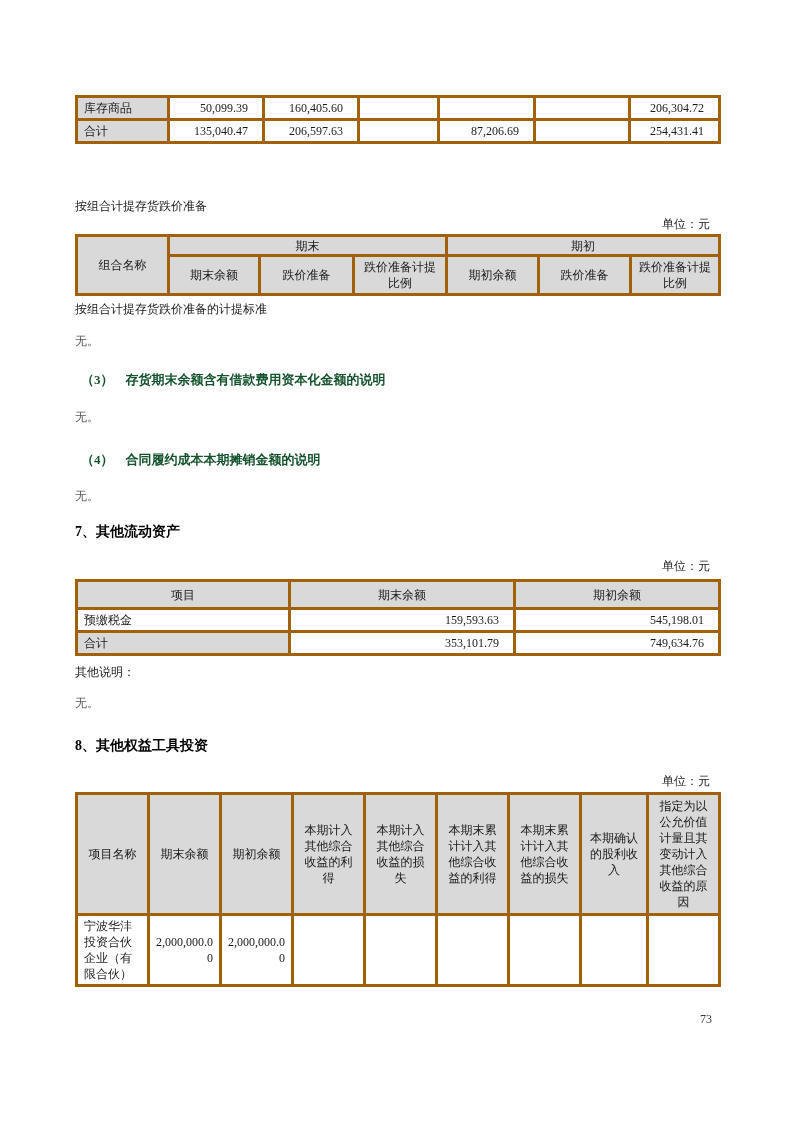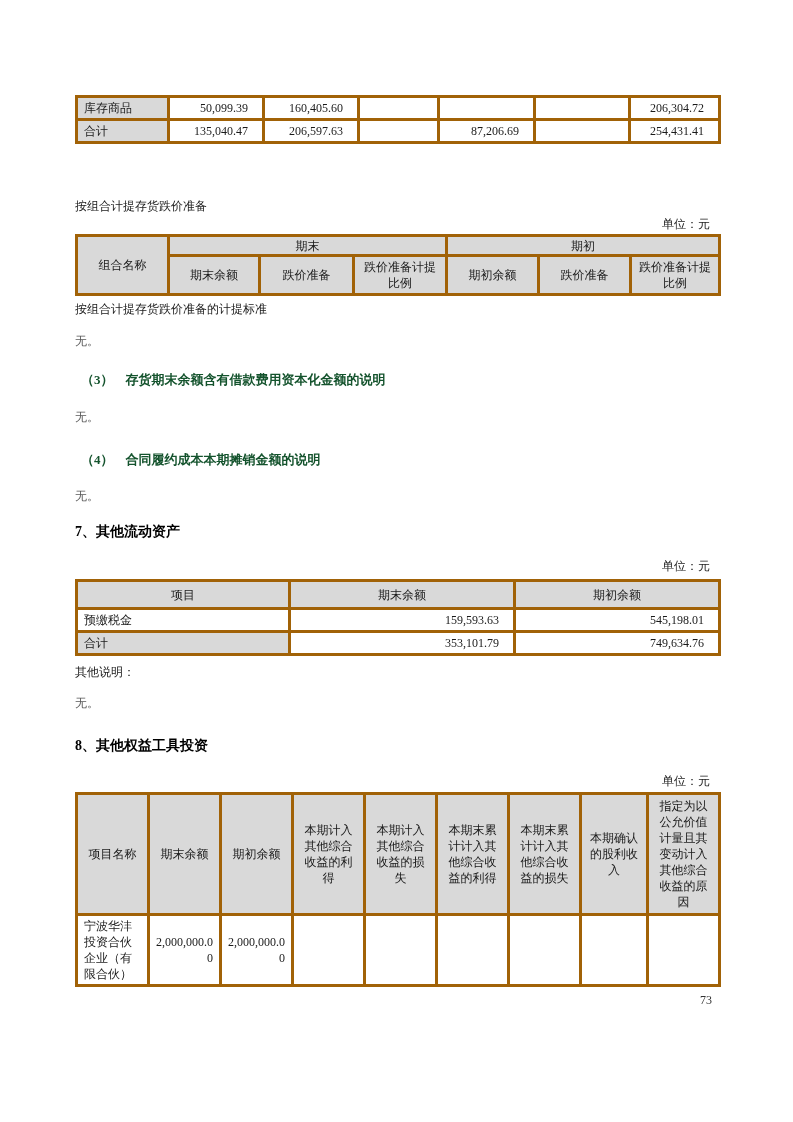--- a/index.html
+++ b/index.html
@@ -68,21 +68,21 @@
   .mt-none3 { margin-top: 20px; }
   .mt-h5 { margin-top: 27px; }
   .mt-h7 { margin-top: 19px; }
   .mt-unit2 { margin-top: 17px; }
   .mt-table3 { margin-top: 5px; }
   .mt-othernote { margin-top: 8px; }
   .mt-none4 { margin-top: 15px; }
   .mt-h8 { margin-top: 26px; font-family: Liberation Serif, serif; }
   .mt-unit3 { margin-top: 18px; }
   .mt-table4 { margin-top: 3px; }
-  .mt-pagenum { margin-top: 5px; }
+  .mt-pagenum { margin-top: 24px; }
 </style>
 </head>
 <body>
 
 <div class="page">
   <div class="content">
 
     <table class="doc-table t1 mt-table1">
       <colgroup>
         <col style="width:92px">

